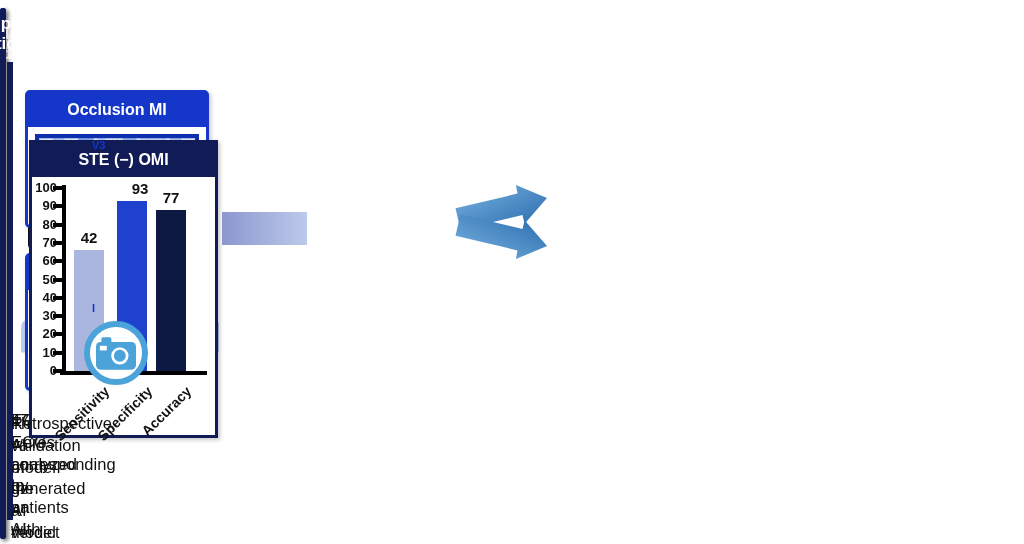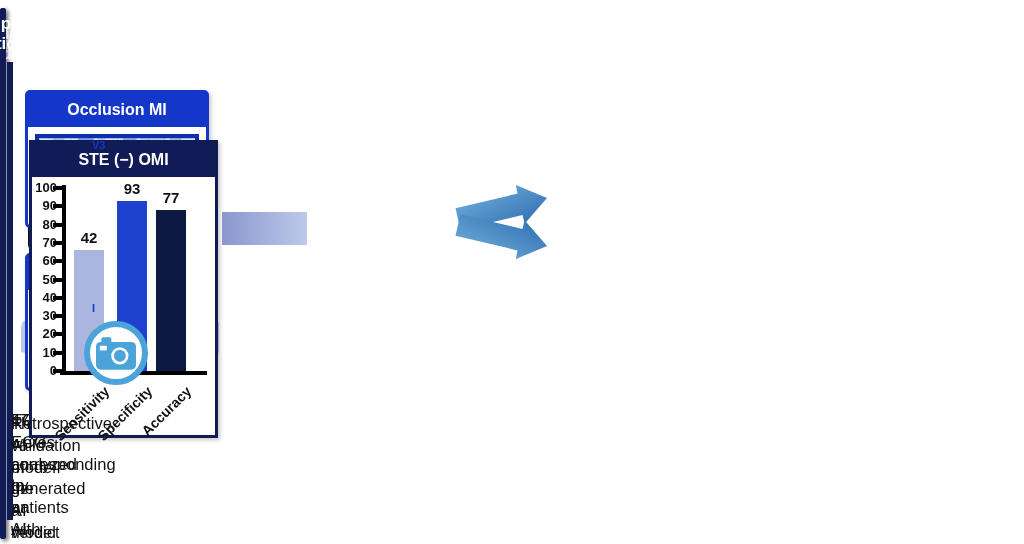--- a/index.html
+++ b/index.html
@@ -262,21 +262,21 @@
           <div class="ytick-label" style="top: 39.6px;">80</div>
           <div class="tick-mark" style="top: 45.6px;"></div>
           <div class="ytick-label" style="top: 21.3px;">90</div>
           <div class="tick-mark" style="top: 27.3px;"></div>
           <div class="ytick-label" style="top: 3px;">100</div>
           <div class="tick-mark" style="top: 9px;"></div>
           <div class="bar" style="left: 42px; top: 73px; height: 121px; background: rgb(170, 182, 222);"></div>
           <div class="bar-value" style="left: 57px; top: 52px;">42</div>
           <div class="xlabel" style="left: 69px; top: 206px;">Sensitivity</div>
           <div class="bar" style="left: 85px; top: 24px; height: 170px; background: rgb(30, 66, 205);"></div>
-          <div class="bar-value" style="left: 100px; top: 3px;">93</div>
+          <div class="bar-value" style="left: 108px; top: 3px;">93</div>
           <div class="xlabel" style="left: 112px; top: 206px;">Specificity</div>
           <div class="bar" style="left: 124px; top: 33px; height: 161px; background: rgb(13, 24, 67);"></div>
           <div class="bar-value" style="left: 139px; top: 12px;">77</div>
           <div class="xlabel" style="left: 151px; top: 206px;">Accuracy</div>
         </div>
     </div>
     <div class="caption" style="top:348px">Retrospective validation of the AI model was performed using angiographic outcomes and troponin trends</div>
   </div>
   <div class="panel-footer"></div>
 </section>

